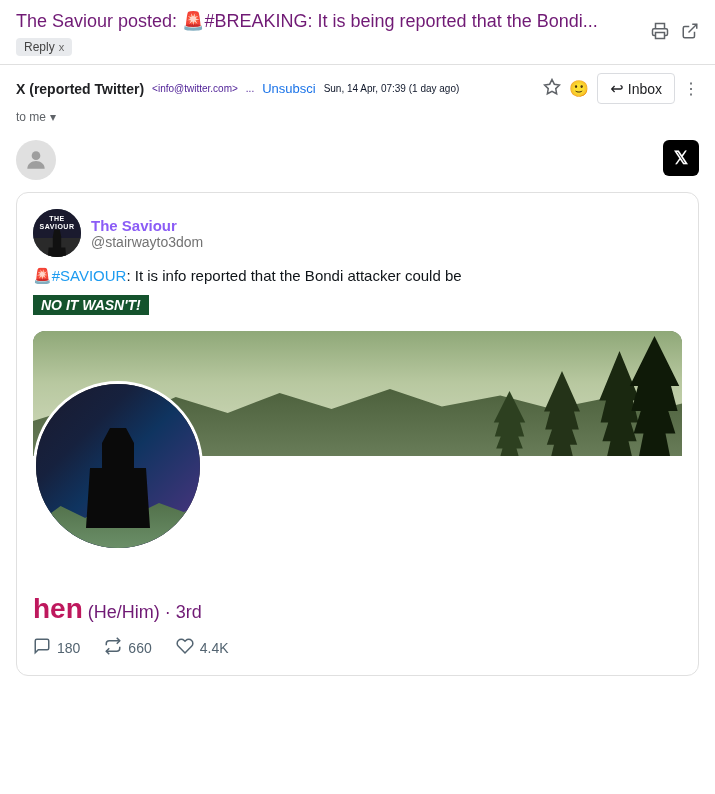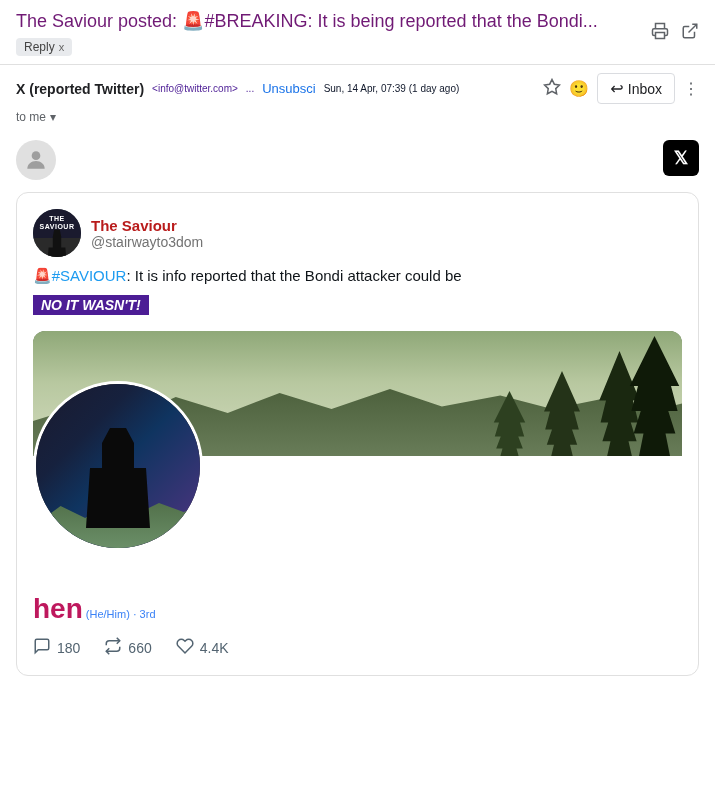--- a/index.html
+++ b/index.html
@@ -190,37 +190,37 @@
       font-size: 7px;
       font-weight: bold;
       text-align: center;
       line-height: 1.2;
       letter-spacing: 0.5px;
     }
     .tweet-user-info {}
     .tweet-name {
       font-weight: 700;
       font-size: 15px;
-      color: #b91c1c;
+      color: #8b5cf6;
     }
     .tweet-handle {
       font-size: 14px;
       color: #737373;
     }
     .tweet-content {
       margin-bottom: 10px;
       font-size: 15px;
       color: #0f1419;
     }
     .tweet-hashtag {
       color: #1d9bf0;
     }
     .breaking-banner {
       display: inline-block;
-      background: #4c1d95;
+      background: #14532d;
       color: #fff;
       font-weight: 900;
       font-size: 14px;
       padding: 2px 8px;
       margin-bottom: 8px;
       font-style: italic;
     }
     .tweet-image-container {
       border-radius: 12px;
       overflow: hidden;
@@ -402,21 +402,21 @@
 
     <div class="tweet-circle-photo">
       <div class="circle-photo-inner">
         <div class="mountain-bg"></div>
         <div class="circle-figure"></div>
       </div>
     </div>
   </div>
 
   <div style="margin-bottom:12px;">
-    <span style="font-size:28px;font-weight:700;color:#be185d;">hen</span><span style="font-size:11px;color:#3b82f6;"> (He/Him) · 3rd</span>
+    <span style="font-size:28px;font-weight:700;color:#be185d;">hen</span><span style="font-size:18px;color:#701a75;"> (He/Him) · 3rd</span>
   </div>
 
   <div class="tweet-stats">
     <div class="stat-item">
       <span class="stat-icon">
         <svg width="18" height="18" viewBox="0 0 24 24" fill="none" stroke="#536471" stroke-width="2">
           <path d="M21 15a2 2 0 0 1-2 2H7l-4 4V5a2 2 0 0 1 2-2h14a2 2 0 0 1 2 2z"></path>
         </svg>
       </span>
       <span>180</span>

